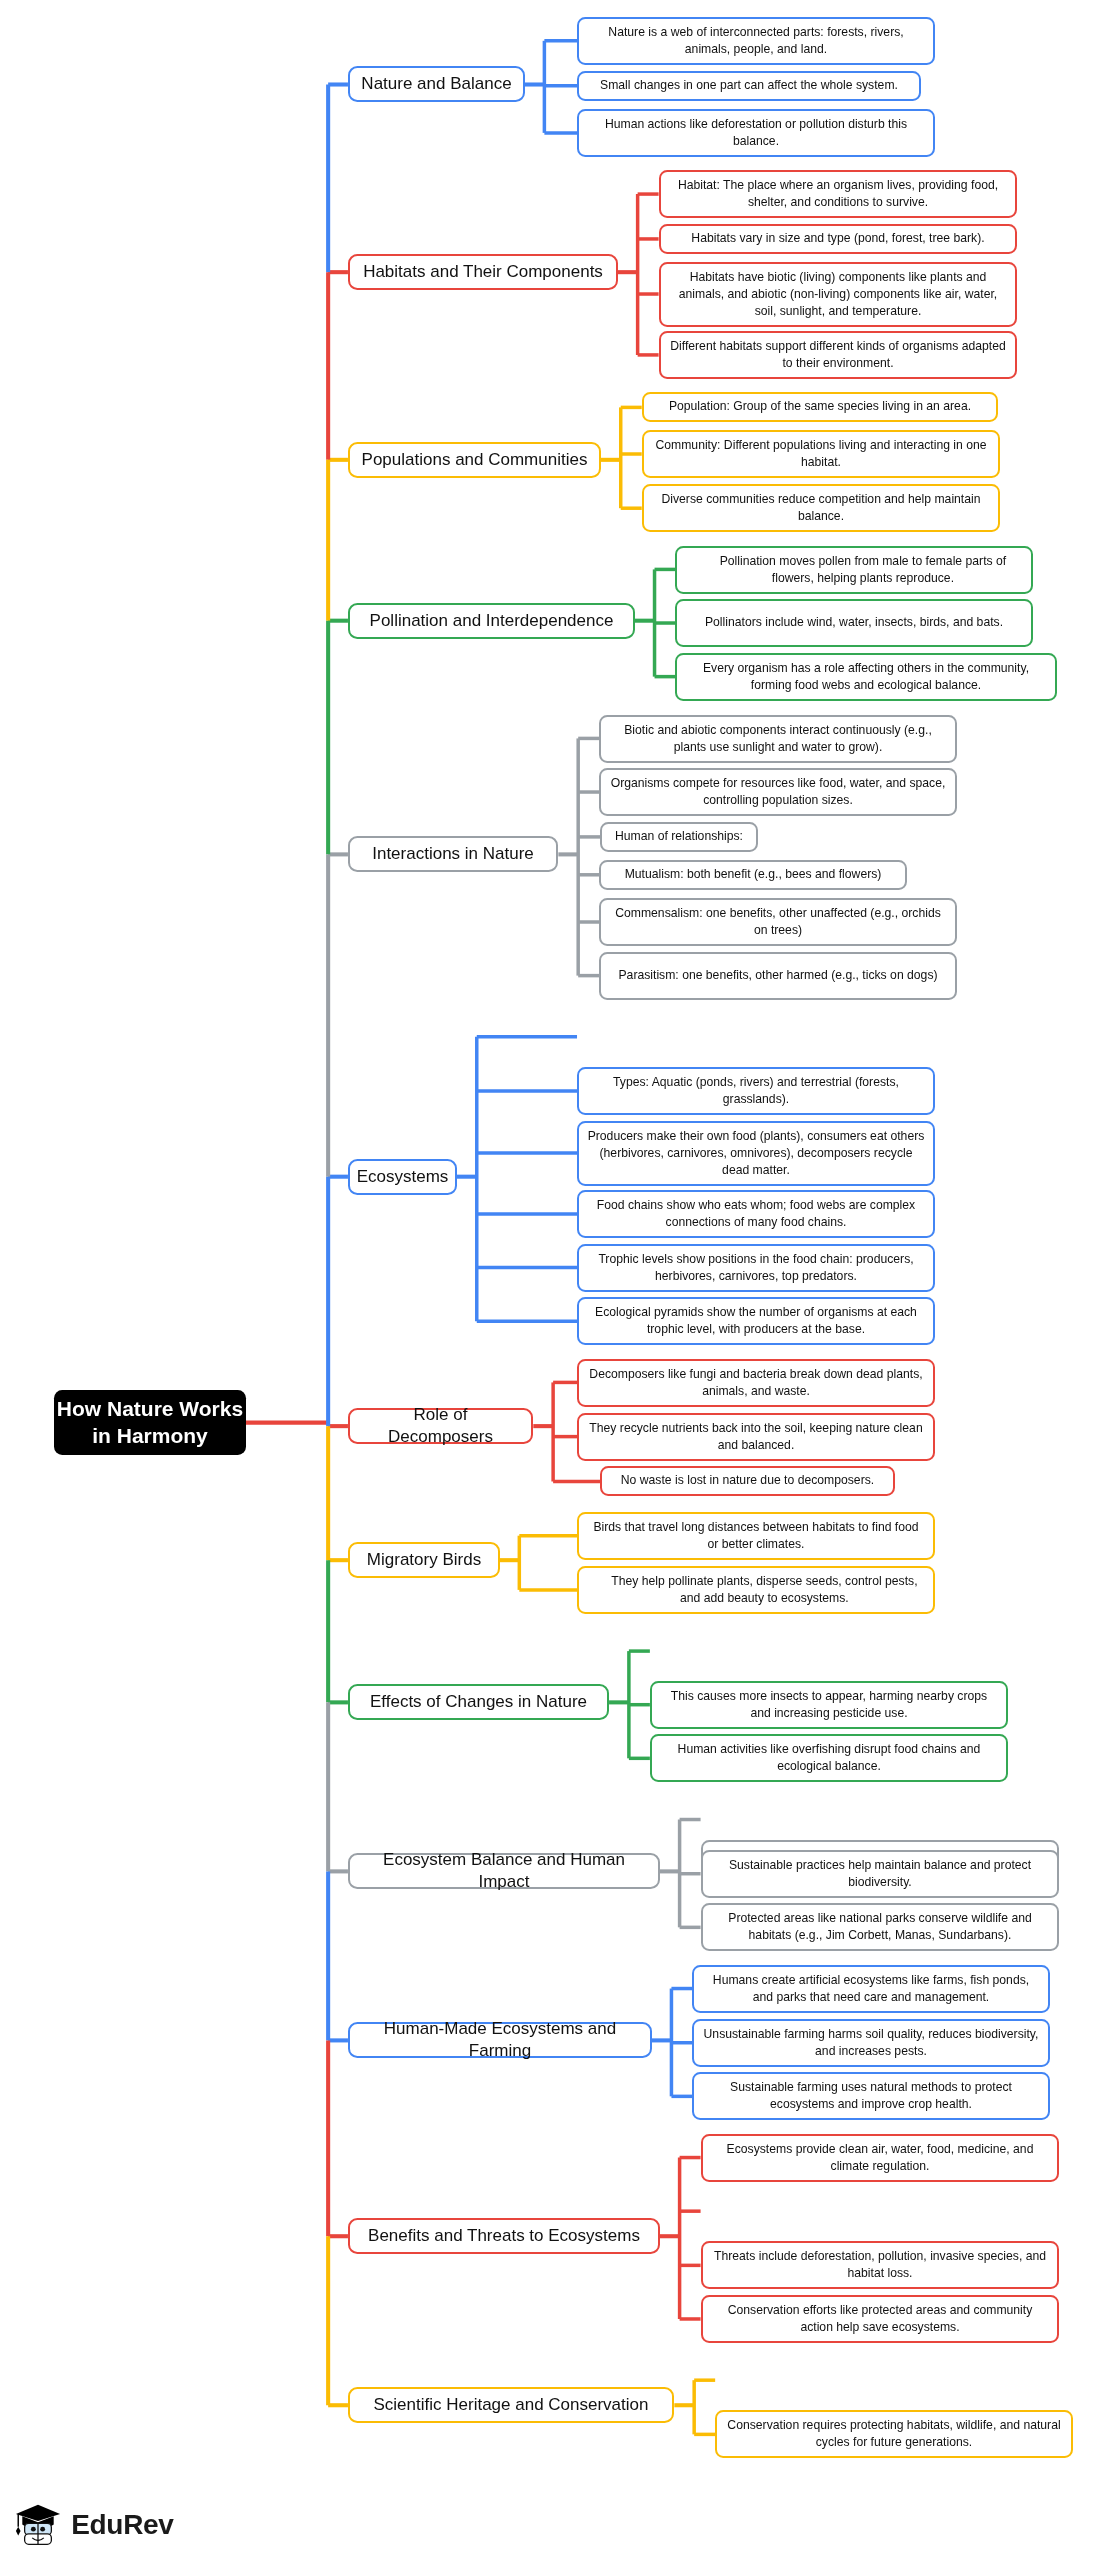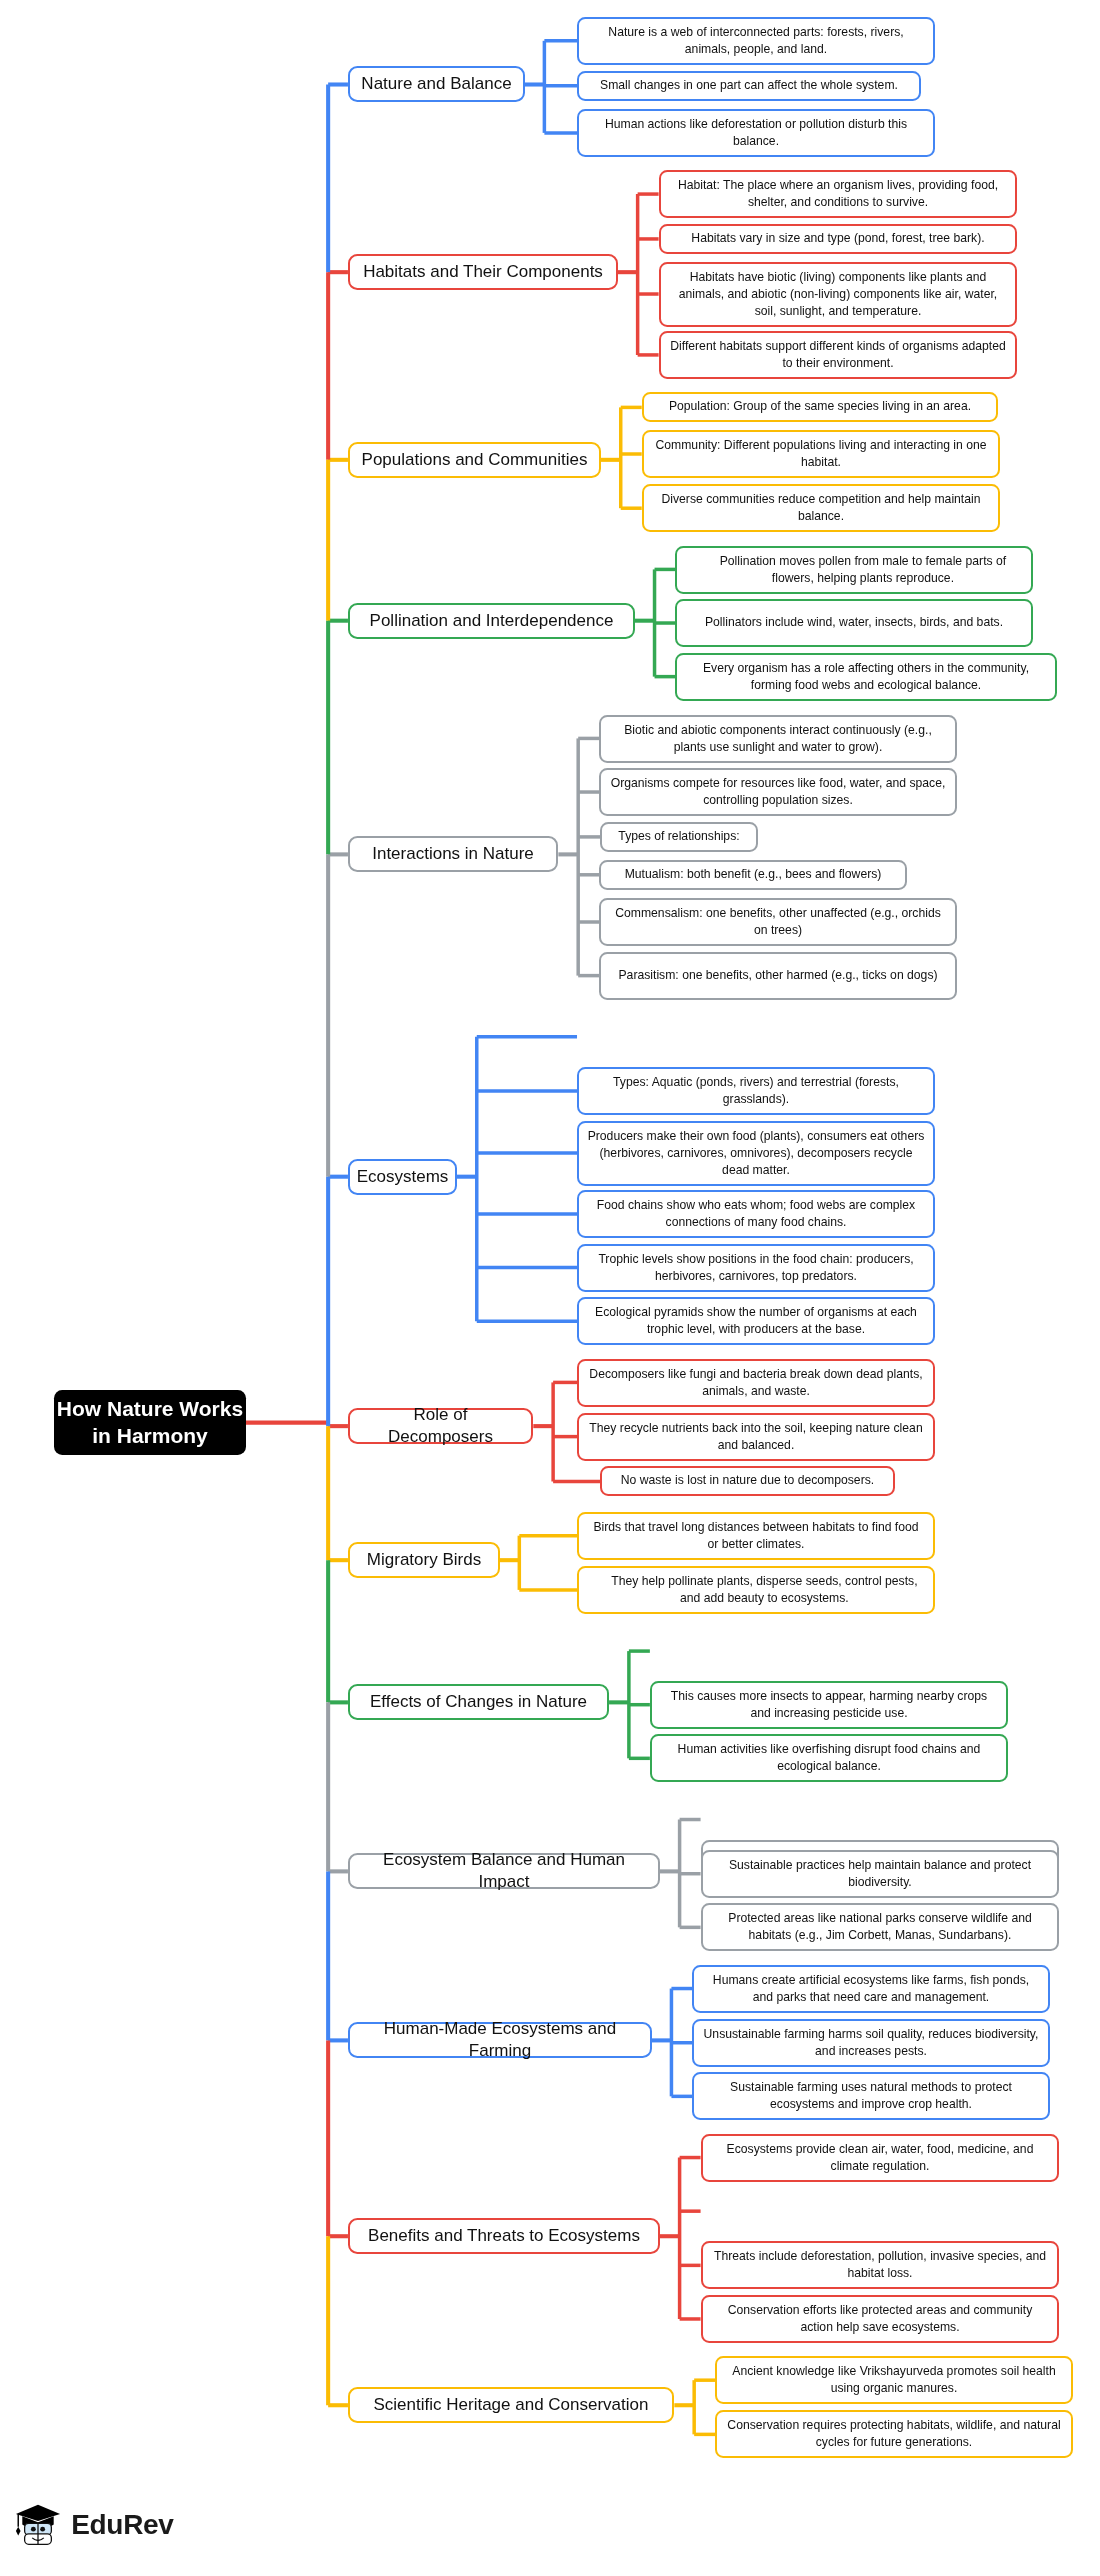--- a/index.html
+++ b/index.html
@@ -237,21 +237,21 @@
     <div class="leaf-node" style="left: 642px; top: 392px; width: 356px; height: 30px; border-color: rgb(251, 188, 4);">Population: Group of the same species living in an area.</div>
     <div class="leaf-node" style="left: 642px; top: 430px; width: 358px; height: 48px; border-color: rgb(251, 188, 4);">Community: Different populations living and interacting in one habitat.</div>
     <div class="leaf-node" style="left: 642px; top: 484px; width: 358px; height: 48px; border-color: rgb(251, 188, 4);">Diverse communities reduce competition and help maintain balance.</div>
     <div class="branch-node" style="left: 348px; top: 603px; width: 287px; height: 36px; border-color: rgb(52, 168, 83);">Pollination and Interdependence</div>
     <div class="leaf-node" style="left: 675px; top: 546px; width: 358px; height: 48px; border-color: rgb(52, 168, 83); padding-left: 26px;">Pollination moves pollen from male to female parts of flowers, helping plants reproduce.</div>
     <div class="leaf-node" style="left: 675px; top: 599px; width: 358px; height: 48px; border-color: rgb(52, 168, 83);">Pollinators include wind, water, insects, birds, and bats.</div>
     <div class="leaf-node" style="left: 675px; top: 653px; width: 382px; height: 48px; border-color: rgb(52, 168, 83);">Every organism has a role affecting others in the community, forming food webs and ecological balance.</div>
     <div class="branch-node" style="left: 348px; top: 836px; width: 210px; height: 36px; border-color: rgb(154, 160, 166);">Interactions in Nature</div>
     <div class="leaf-node" style="left: 599px; top: 715px; width: 358px; height: 48px; border-color: rgb(154, 160, 166);">Biotic and abiotic components interact continuously (e.g., plants use sunlight and water to grow).</div>
     <div class="leaf-node" style="left: 599px; top: 768px; width: 358px; height: 48px; border-color: rgb(154, 160, 166);">Organisms compete for resources like food, water, and space, controlling population sizes.</div>
-    <div class="leaf-node" style="left: 600px; top: 822px; width: 158px; height: 30px; border-color: rgb(154, 160, 166);">Types of relationships:</div>
+    <div class="leaf-node" style="left: 600px; top: 822px; width: 158px; height: 30px; border-color: rgb(154, 160, 166);">Human of relationships:</div>
     <div class="leaf-node" style="left: 599px; top: 860px; width: 308px; height: 30px; border-color: rgb(154, 160, 166);">Mutualism: both benefit (e.g., bees and flowers)</div>
     <div class="leaf-node" style="left: 599px; top: 898px; width: 358px; height: 48px; border-color: rgb(154, 160, 166);">Commensalism: one benefits, other unaffected (e.g., orchids on trees)</div>
     <div class="leaf-node" style="left: 599px; top: 952px; width: 358px; height: 48px; border-color: rgb(154, 160, 166);">Parasitism: one benefits, other harmed (e.g., ticks on dogs)</div>
     <div class="branch-node" style="left: 348px; top: 1159px; width: 109px; height: 36px; border-color: rgb(66, 133, 244);">Ecosystems</div>
     <div class="leaf-node" style="left: 577px; top: 1067px; width: 358px; height: 48px; border-color: rgb(66, 133, 244);">Types: Aquatic (ponds, rivers) and terrestrial (forests, grasslands).</div>
     <div class="leaf-node" style="left: 577px; top: 1121px; width: 358px; height: 65px; border-color: rgb(66, 133, 244);">Producers make their own food (plants), consumers eat others (herbivores, carnivores, omnivores), decomposers recycle dead matter.</div>
     <div class="leaf-node" style="left: 577px; top: 1190px; width: 358px; height: 48px; border-color: rgb(66, 133, 244);">Food chains show who eats whom; food webs are complex connections of many food chains.</div>
     <div class="leaf-node" style="left: 577px; top: 1244px; width: 358px; height: 48px; border-color: rgb(66, 133, 244);">Trophic levels show positions in the food chain: producers, herbivores, carnivores, top predators.</div>
     <div class="leaf-node" style="left: 577px; top: 1297px; width: 358px; height: 48px; border-color: rgb(66, 133, 244);">Ecological pyramids show the number of organisms at each trophic level, with producers at the base.</div>
     <div class="branch-node" style="left: 348px; top: 1408px; width: 185px; height: 36px; border-color: rgb(232, 69, 60);">Role of Decomposers</div>
@@ -270,16 +270,15 @@
     <div class="leaf-node" style="left: 701px; top: 1903px; width: 358px; height: 48px; border-color: rgb(154, 160, 166);">Protected areas like national parks conserve wildlife and habitats (e.g., Jim Corbett, Manas, Sundarbans).</div>
     <div class="branch-node" style="left: 348px; top: 2022px; width: 304px; height: 36px; border-color: rgb(66, 133, 244);">Human-Made Ecosystems and Farming</div>
     <div class="leaf-node" style="left: 692px; top: 1965px; width: 358px; height: 48px; border-color: rgb(66, 133, 244);">Humans create artificial ecosystems like farms, fish ponds, and parks that need care and management.</div>
     <div class="leaf-node" style="left: 692px; top: 2019px; width: 358px; height: 48px; border-color: rgb(66, 133, 244);">Unsustainable farming harms soil quality, reduces biodiversity, and increases pests.</div>
     <div class="leaf-node" style="left: 692px; top: 2072px; width: 358px; height: 48px; border-color: rgb(66, 133, 244);">Sustainable farming uses natural methods to protect ecosystems and improve crop health.</div>
     <div class="branch-node" style="left: 348px; top: 2218px; width: 312px; height: 36px; border-color: rgb(232, 69, 60);">Benefits and Threats to Ecosystems</div>
     <div class="leaf-node" style="left: 701px; top: 2134px; width: 358px; height: 48px; border-color: rgb(232, 69, 60);">Ecosystems provide clean air, water, food, medicine, and climate regulation.</div>
     <div class="leaf-node" style="left: 701px; top: 2241px; width: 358px; height: 48px; border-color: rgb(232, 69, 60);">Threats include deforestation, pollution, invasive species, and habitat loss.</div>
     <div class="leaf-node" style="left: 701px; top: 2295px; width: 358px; height: 48px; border-color: rgb(232, 69, 60);">Conservation efforts like protected areas and community action help save ecosystems.</div>
     <div class="branch-node" style="left: 348px; top: 2387px; width: 326px; height: 36px; border-color: rgb(251, 188, 4);">Scientific Heritage and Conservation</div>
-    <div class="leaf-node" style="left: 715px; top: 2356px; width: 358px; height: 48px; border-color: rgb(251, 188, 4);">Ancient knowledge like Vrikshayurveda promotes soil health using organic manures.</div>
     <div class="leaf-node" style="left: 715px; top: 2410px; width: 358px; height: 48px; border-color: rgb(251, 188, 4);">Conservation requires protecting habitats, wildlife, and natural cycles for future generations.</div>
   </div>
 
 
 </body></html>

